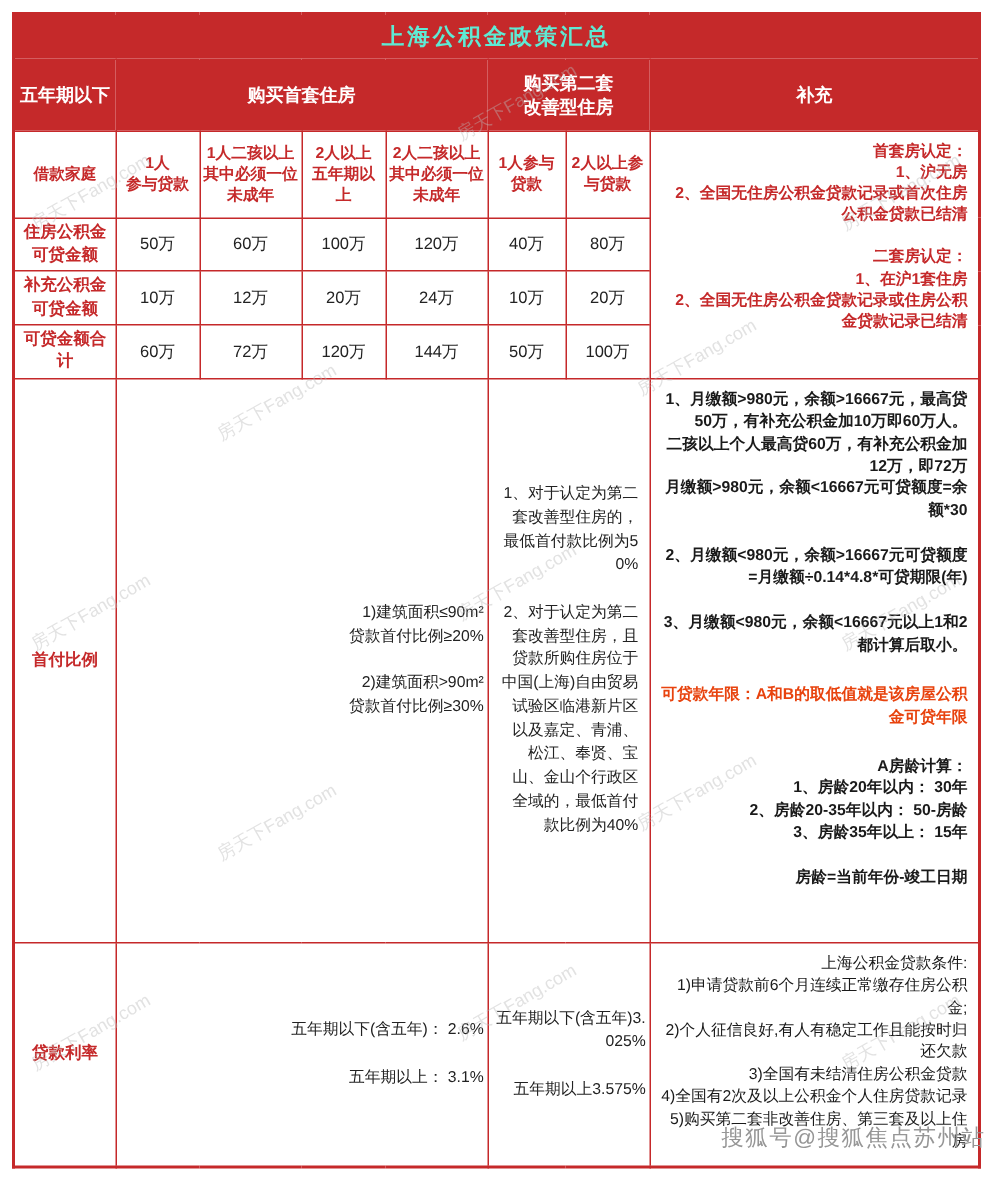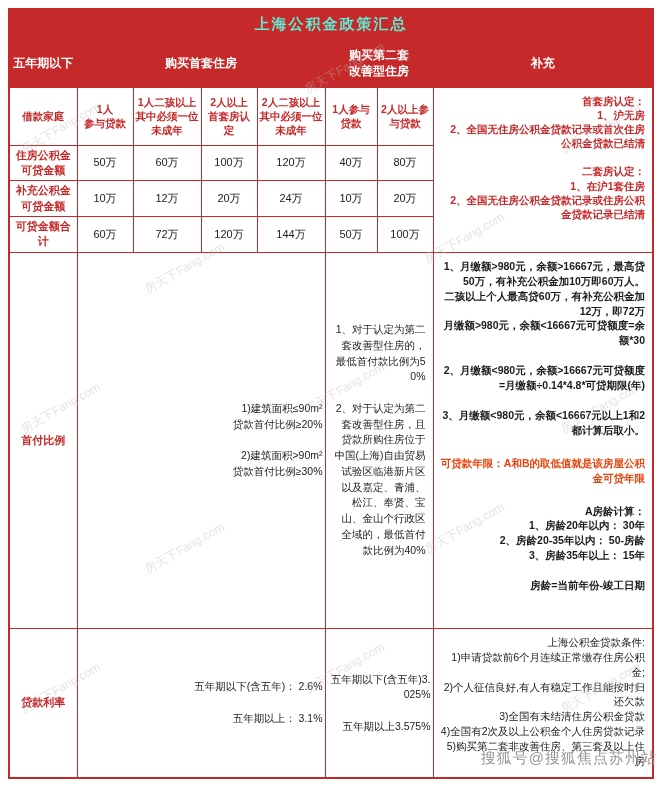--- a/index.html
+++ b/index.html
@@ -102,21 +102,21 @@
     </tr>
 
     <tr class="colhead-row">
       <td class="pre">借款家庭</td>
       <td class="pre">1人
 参与贷款</td>
       <td class="pre">1人二孩以上
 其中必须一位
 未成年</td>
       <td class="pre">2人以上
-首套房认定</td>
+五年期以上</td>
       <td class="pre">2人二孩以上
 其中必须一位
 未成年</td>
       <td class="pre">1人参与贷款</td>
       <td class="pre">2人以上参与贷款</td>
       <td rowspan="4" class="supp pre">首套房认定：
 1、沪无房
 2、全国无住房公积金贷款记录或首次住房公积金贷款已结清
 
 二套房认定：

